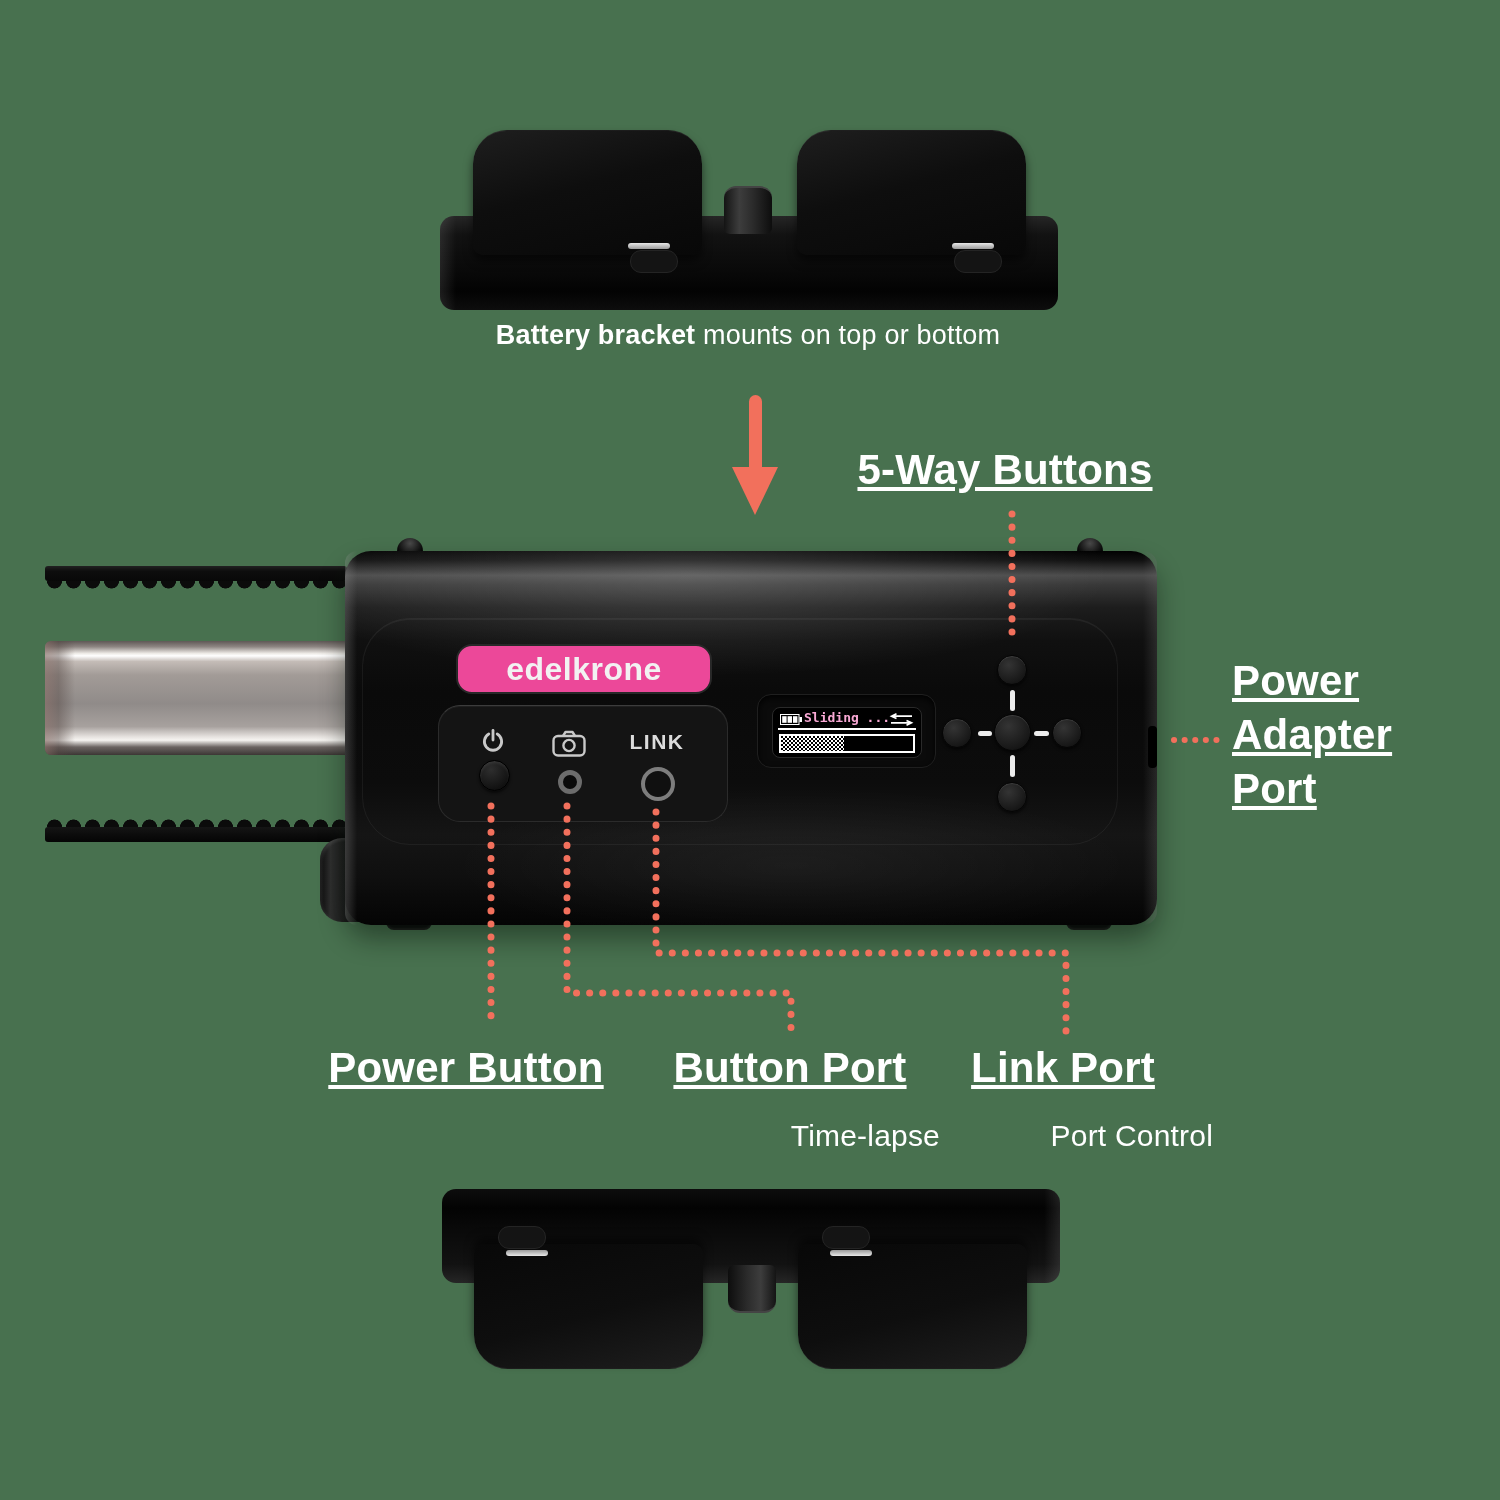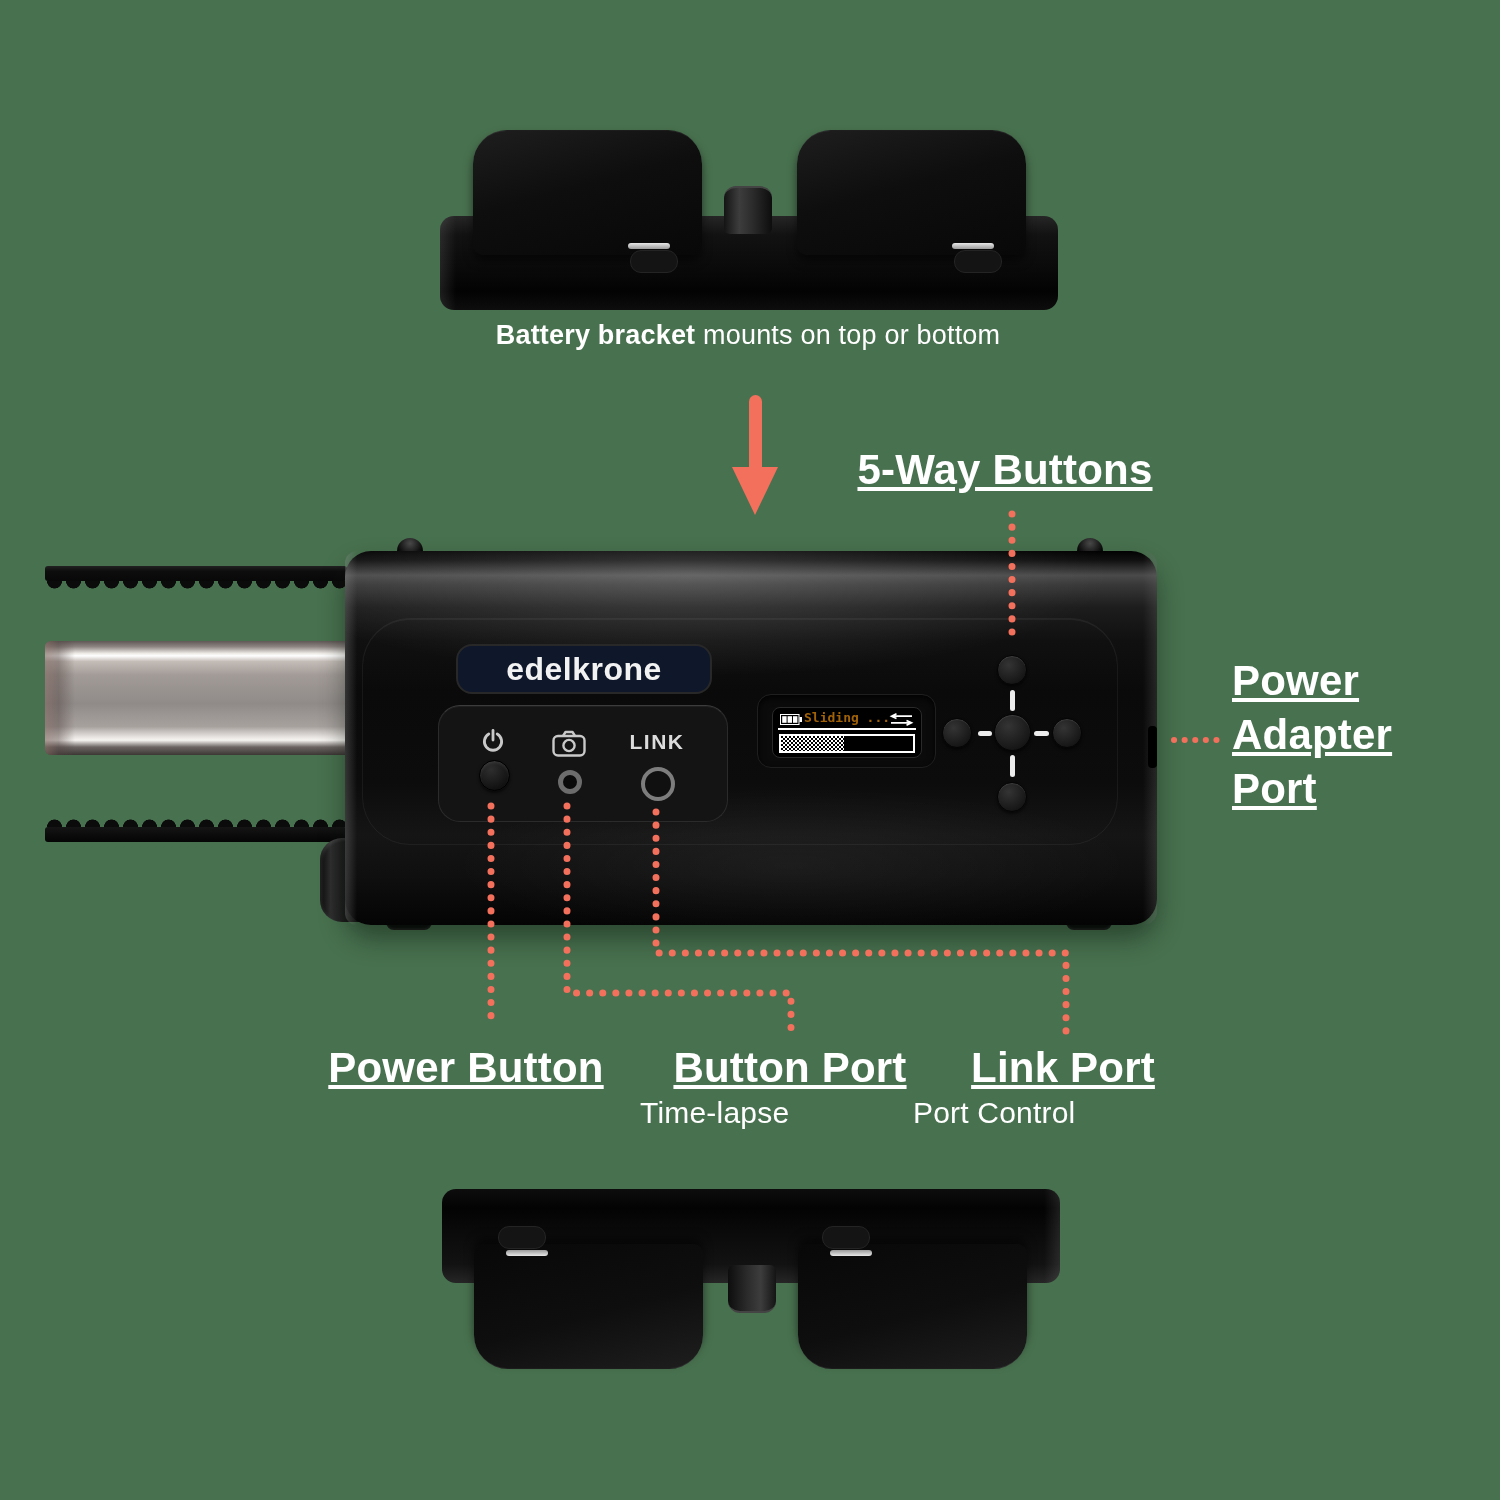--- a/index.html
+++ b/index.html
@@ -10,21 +10,21 @@
   *{margin:0;padding:0;box-sizing:border-box;}
   html,body{width:1500px;height:1500px;}
   body{background:var(--bg);font-family:"Liberation Sans",sans-serif;position:relative;overflow:hidden;}
   .abs{position:absolute;}
 
   
   .caption{left:145px;top:320px;width:1206px;text-align:center;font-size:27px;color:var(--text);letter-spacing:.2px;}
   .caption b{font-weight:bold;}
   .callout{color:var(--text);font-weight:bold;font-size:42px;letter-spacing:.2px;text-decoration:underline;}
   .callout.center{text-align:center;}
-  .sublabel{color:var(--text);font-weight:normal;font-size:30px;text-align:left;letter-spacing:.2px;}
+  .sublabel{color:var(--text);font-weight:normal;font-size:30px;text-align:right;letter-spacing:.2px;margin-top:23px;}
   .lbl-fiveway{left:830px;top:446px;width:350px;}
   .lbl-adapter{left:1232px;top:654px;width:205px;line-height:54px;}
   .lbl-power{left:316px;top:1044px;width:300px;}
   .lbl-shutter{left:640px;top:1044px;width:300px;}
   .lbl-shutter-sub{left:640px;top:1096px;width:300px;}
   .lbl-link{left:913px;top:1044px;width:300px;}
   .lbl-link-sub{left:913px;top:1096px;width:300px;}
 
   
   .down-arrow{left:732px;top:395px;width:46px;height:120px;}
@@ -68,41 +68,41 @@
     background:radial-gradient(circle at 50% 30%,#4a4a4a,#070707 75%);}
   .foot-bottom{width:46px;height:14px;border-radius:3px 3px 8px 8px;z-index:1;background:#0b0b0b;
     box-shadow:inset 0 -2px 2px rgba(255,255,255,.07);}
   .motor{left:320px;top:838px;width:58px;height:84px;border-radius:22px 6px 6px 22px;z-index:1;
     background:linear-gradient(90deg,#0a0a0a 0%,#2f2f2f 18%,#161616 48%,#0c0c0c 100%);
     box-shadow:inset 2px 2px 3px rgba(255,255,255,.10);}
   .side-port{left:1148px;top:726px;width:9px;height:42px;border-radius:4px;background:#000;z-index:3;}
 
   
   .brand-plate{left:456px;top:644px;width:256px;height:50px;border-radius:16px;z-index:4;
-    background:#0f172a;border:2px solid #282828;display:flex;align-items:center;justify-content:center;}
+    background:#ec4899;border:2px solid #282828;display:flex;align-items:center;justify-content:center;}
   .brand{color:#f2f2f2;font-size:32px;font-weight:bold;letter-spacing:.5px;}
 
   
   .control-panel{left:438px;top:705px;width:290px;height:117px;border-radius:22px;z-index:4;background:#141414;
     border:1px solid #2b2b2b;border-top-color:#3c3c3c;box-shadow:inset 0 1px 0 rgba(255,255,255,.05);}
   .control-panel .icon{position:absolute;}
   .icon-power{left:41px;top:22px;}
   .icon-camera{left:113px;top:24px;}
   .link-label{position:absolute;left:186px;top:24px;width:64px;text-align:center;color:#dcdcdc;font-weight:bold;font-size:21px;letter-spacing:1.5px;}
   .btn-round{position:absolute;border-radius:50%;}
   .btn-power{left:40px;top:54px;width:31px;height:31px;border:1px solid #000;
     background:radial-gradient(circle at 38% 30%,#2e2e2e,#101010 75%);box-shadow:inset 0 2px 3px rgba(255,255,255,.10),0 2px 3px rgba(0,0,0,.6);}
   .port-shutter{left:119px;top:64px;width:24px;height:24px;border:5px solid #6c6c6c;background:#0a0a0a;}
   .port-link{left:202px;top:61px;width:34px;height:34px;border:4px solid #7d7d7d;background:#101010;}
 
   
   .screen-well{left:757px;top:694px;width:179px;height:74px;border-radius:14px;z-index:4;background:#0b0b0b;
     border:1px solid #1f1f1f;box-shadow:inset 0 3px 7px rgba(0,0,0,.9);}
   .screen{left:772px;top:707px;width:150px;height:51px;border-radius:8px;z-index:5;background:#000;border:1px solid #2a2a2a;}
-  .screen .status{position:absolute;left:31px;top:2px;color:#a16207;font-family:"DejaVu Sans Mono",monospace;font-weight:bold;font-size:13px;letter-spacing:0;}
+  .screen .status{position:absolute;left:31px;top:2px;color:#f9a8d4;font-family:"DejaVu Sans Mono",monospace;font-weight:bold;font-size:13px;letter-spacing:0;}
   .screen .rule{position:absolute;left:5px;right:5px;top:20px;height:2px;background:#fff;}
   .screen .bar{position:absolute;left:6px;top:26px;width:136px;height:19px;border:2px solid #fff;background:#000;}
   .screen .bar .fill{position:absolute;left:0;top:0;height:100%;background-color:#000;
     background-image:linear-gradient(45deg,#fff 25%,rgba(0,0,0,0) 25%,rgba(0,0,0,0) 75%,#fff 75%),linear-gradient(45deg,#fff 25%,rgba(0,0,0,0) 25%,rgba(0,0,0,0) 75%,#fff 75%);
     background-size:4px 4px;background-position:0 0,2px 2px;}
   .screen svg{position:absolute;}
 
   
   .pad-btn{border-radius:50%;z-index:4;border:1px solid #050505;
     background:radial-gradient(circle at 38% 32%,#343434,#141414 78%);

